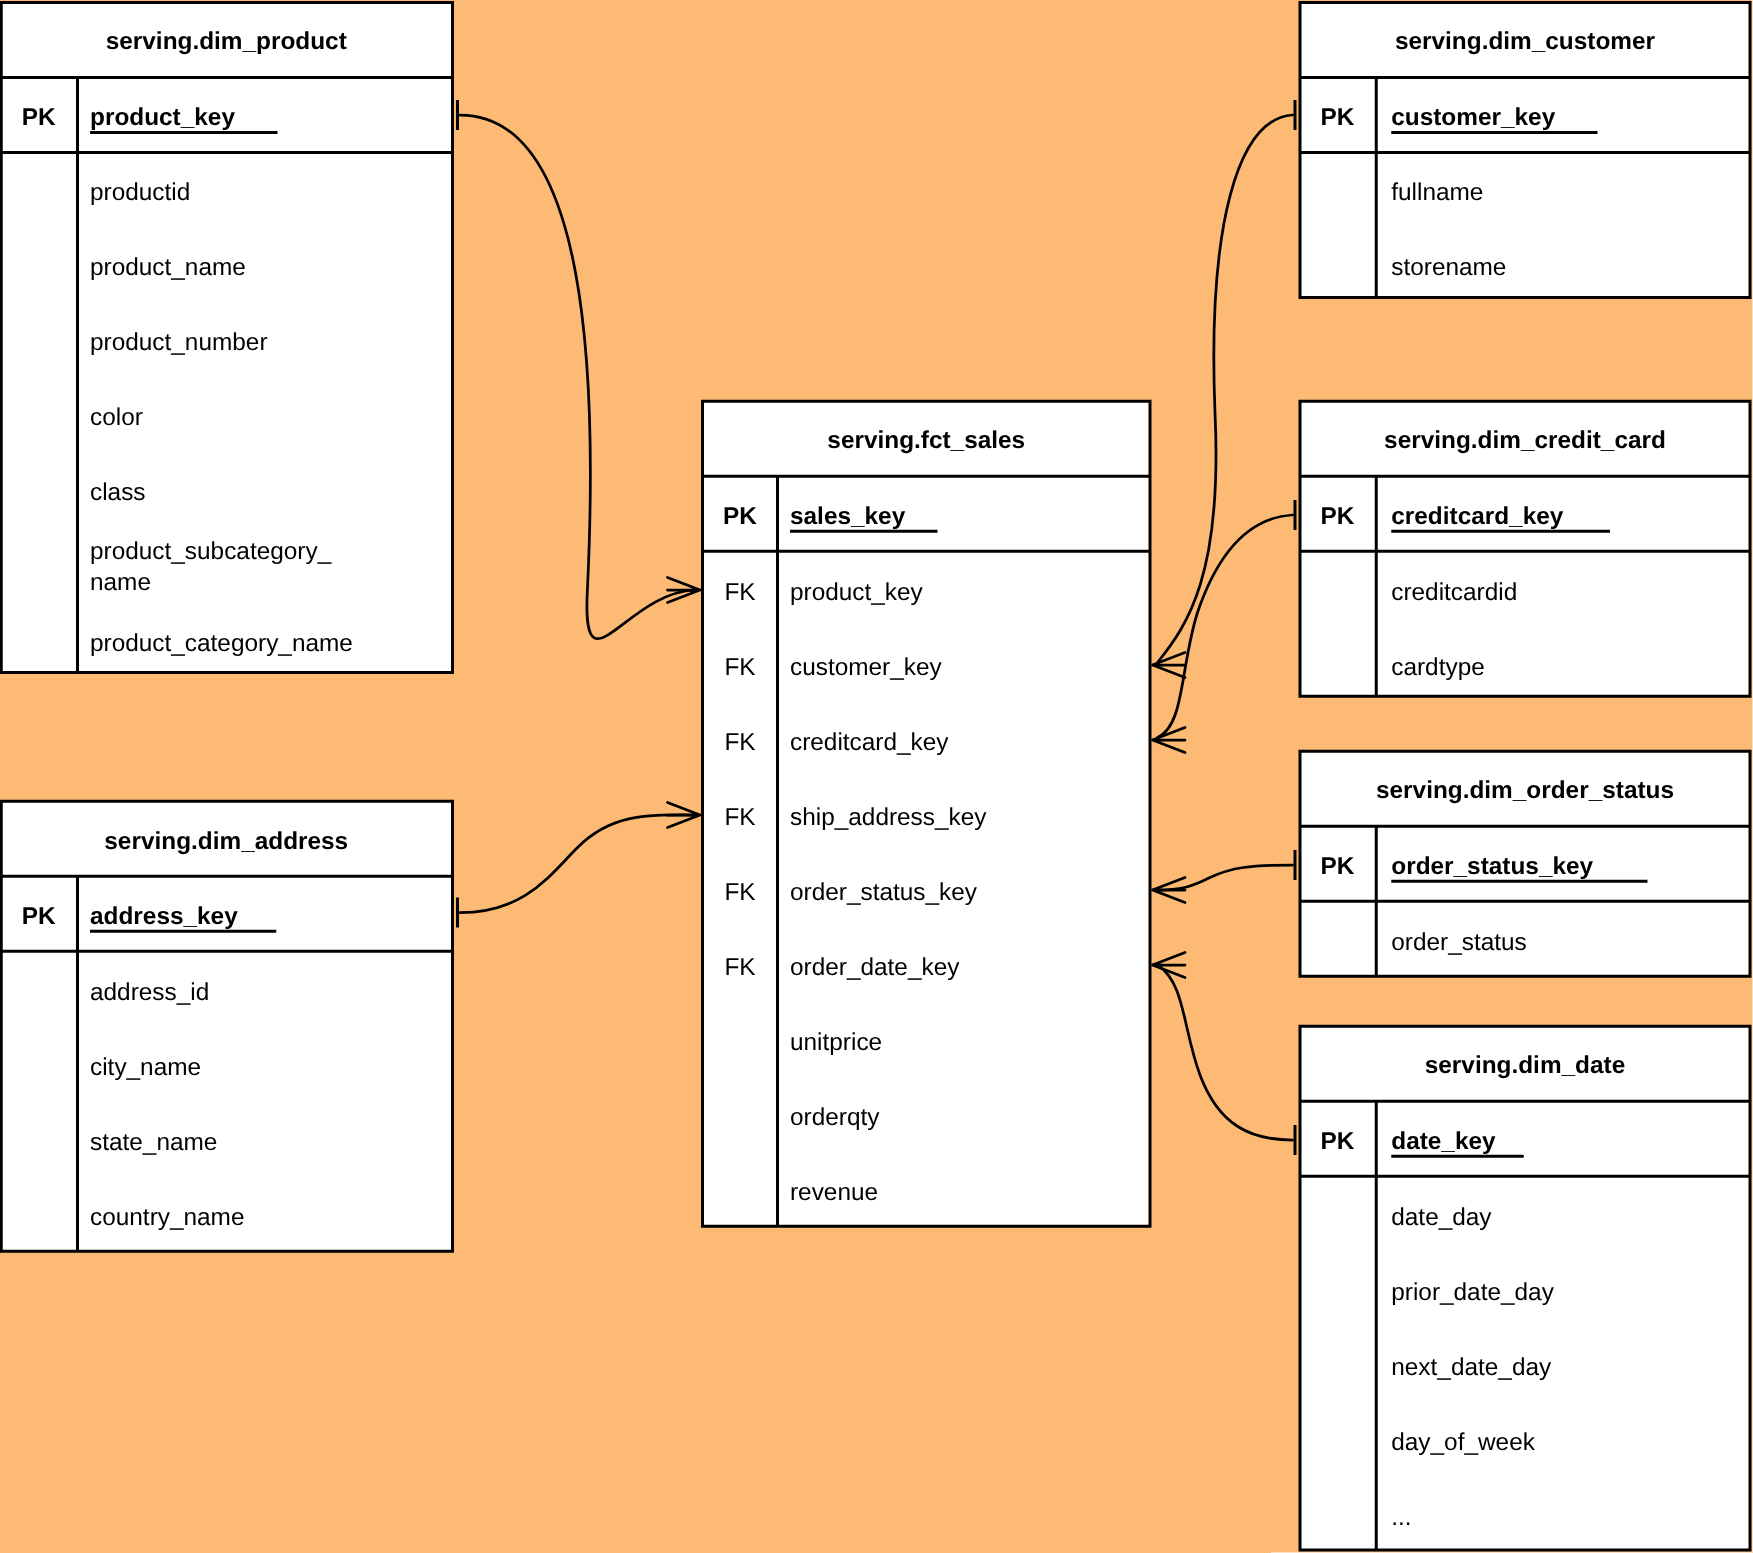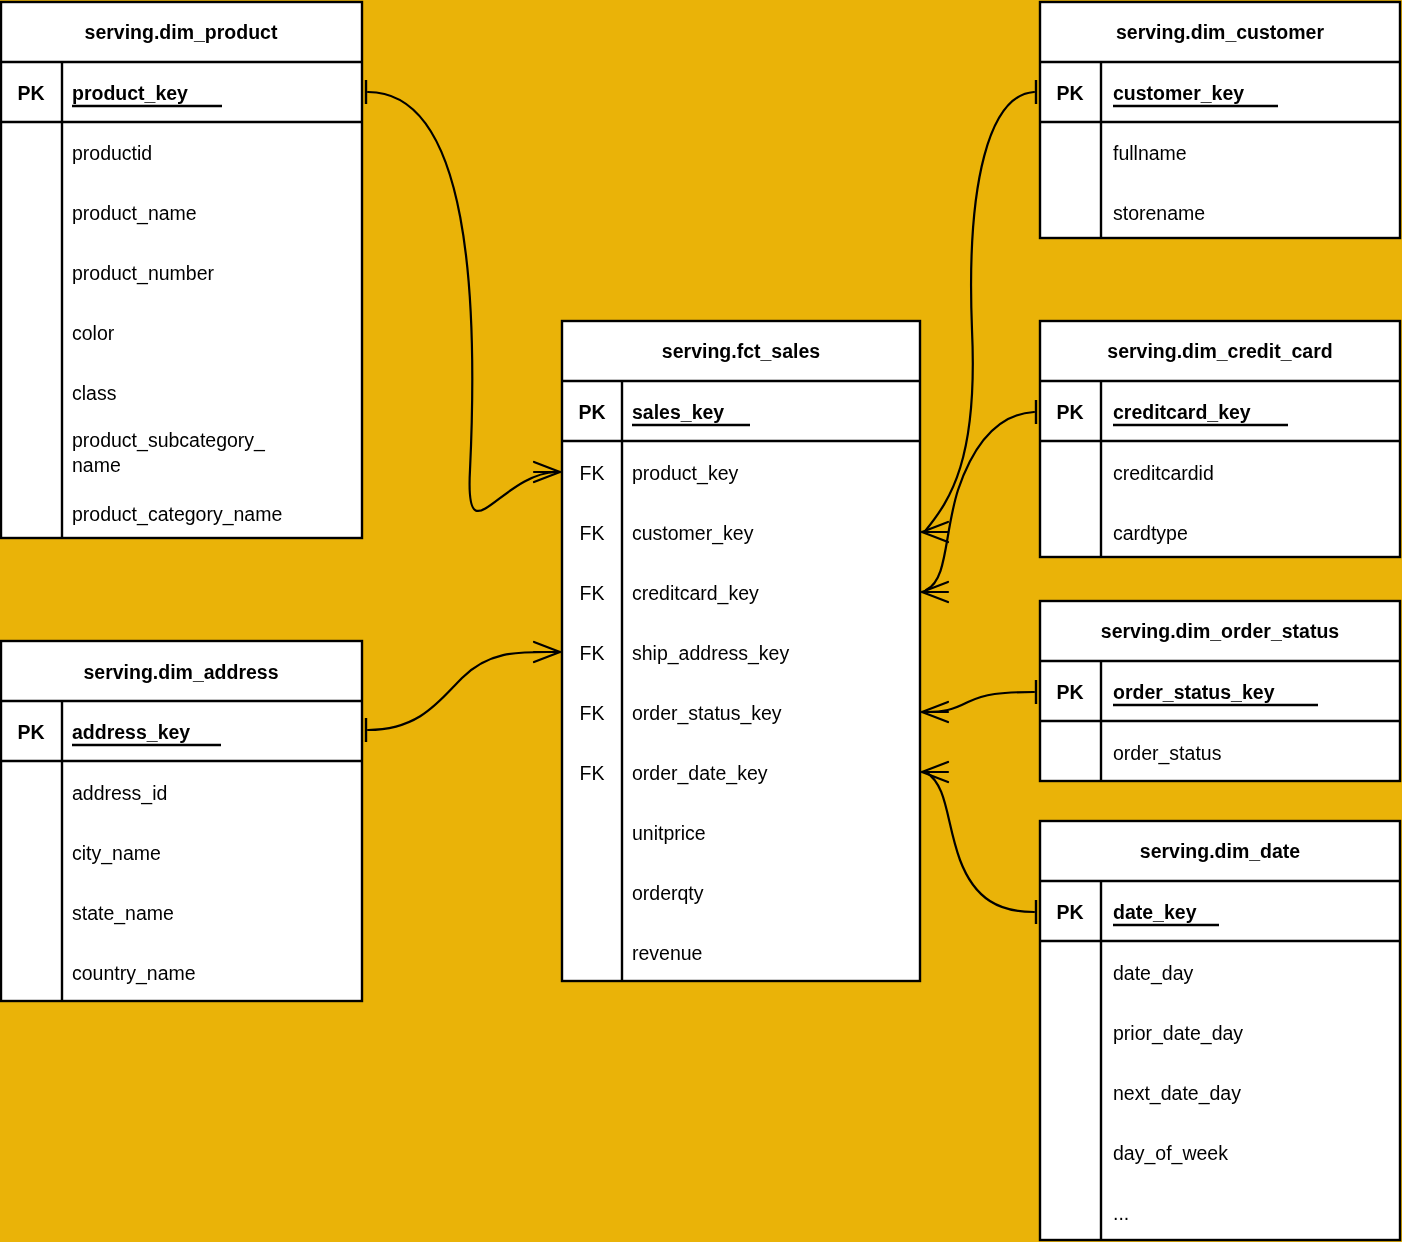--- a/index.html
+++ b/index.html
@@ -4,21 +4,21 @@
 <style>
   html, body {
     margin: 0;
     padding: 0;
     background: #ffffff;
   }
   #diagram-root {
     position: relative;
     width: 1402px;
     height: 1242px;
-    background: #eab308;
+    background: #fdba74;
     font-family: "Liberation Sans", sans-serif;
     overflow: hidden;
   }
   svg.er-canvas {
     position: absolute;
     left: 0;
     top: 0;
     width: 1402px;
     height: 1242px;
     display: block;

